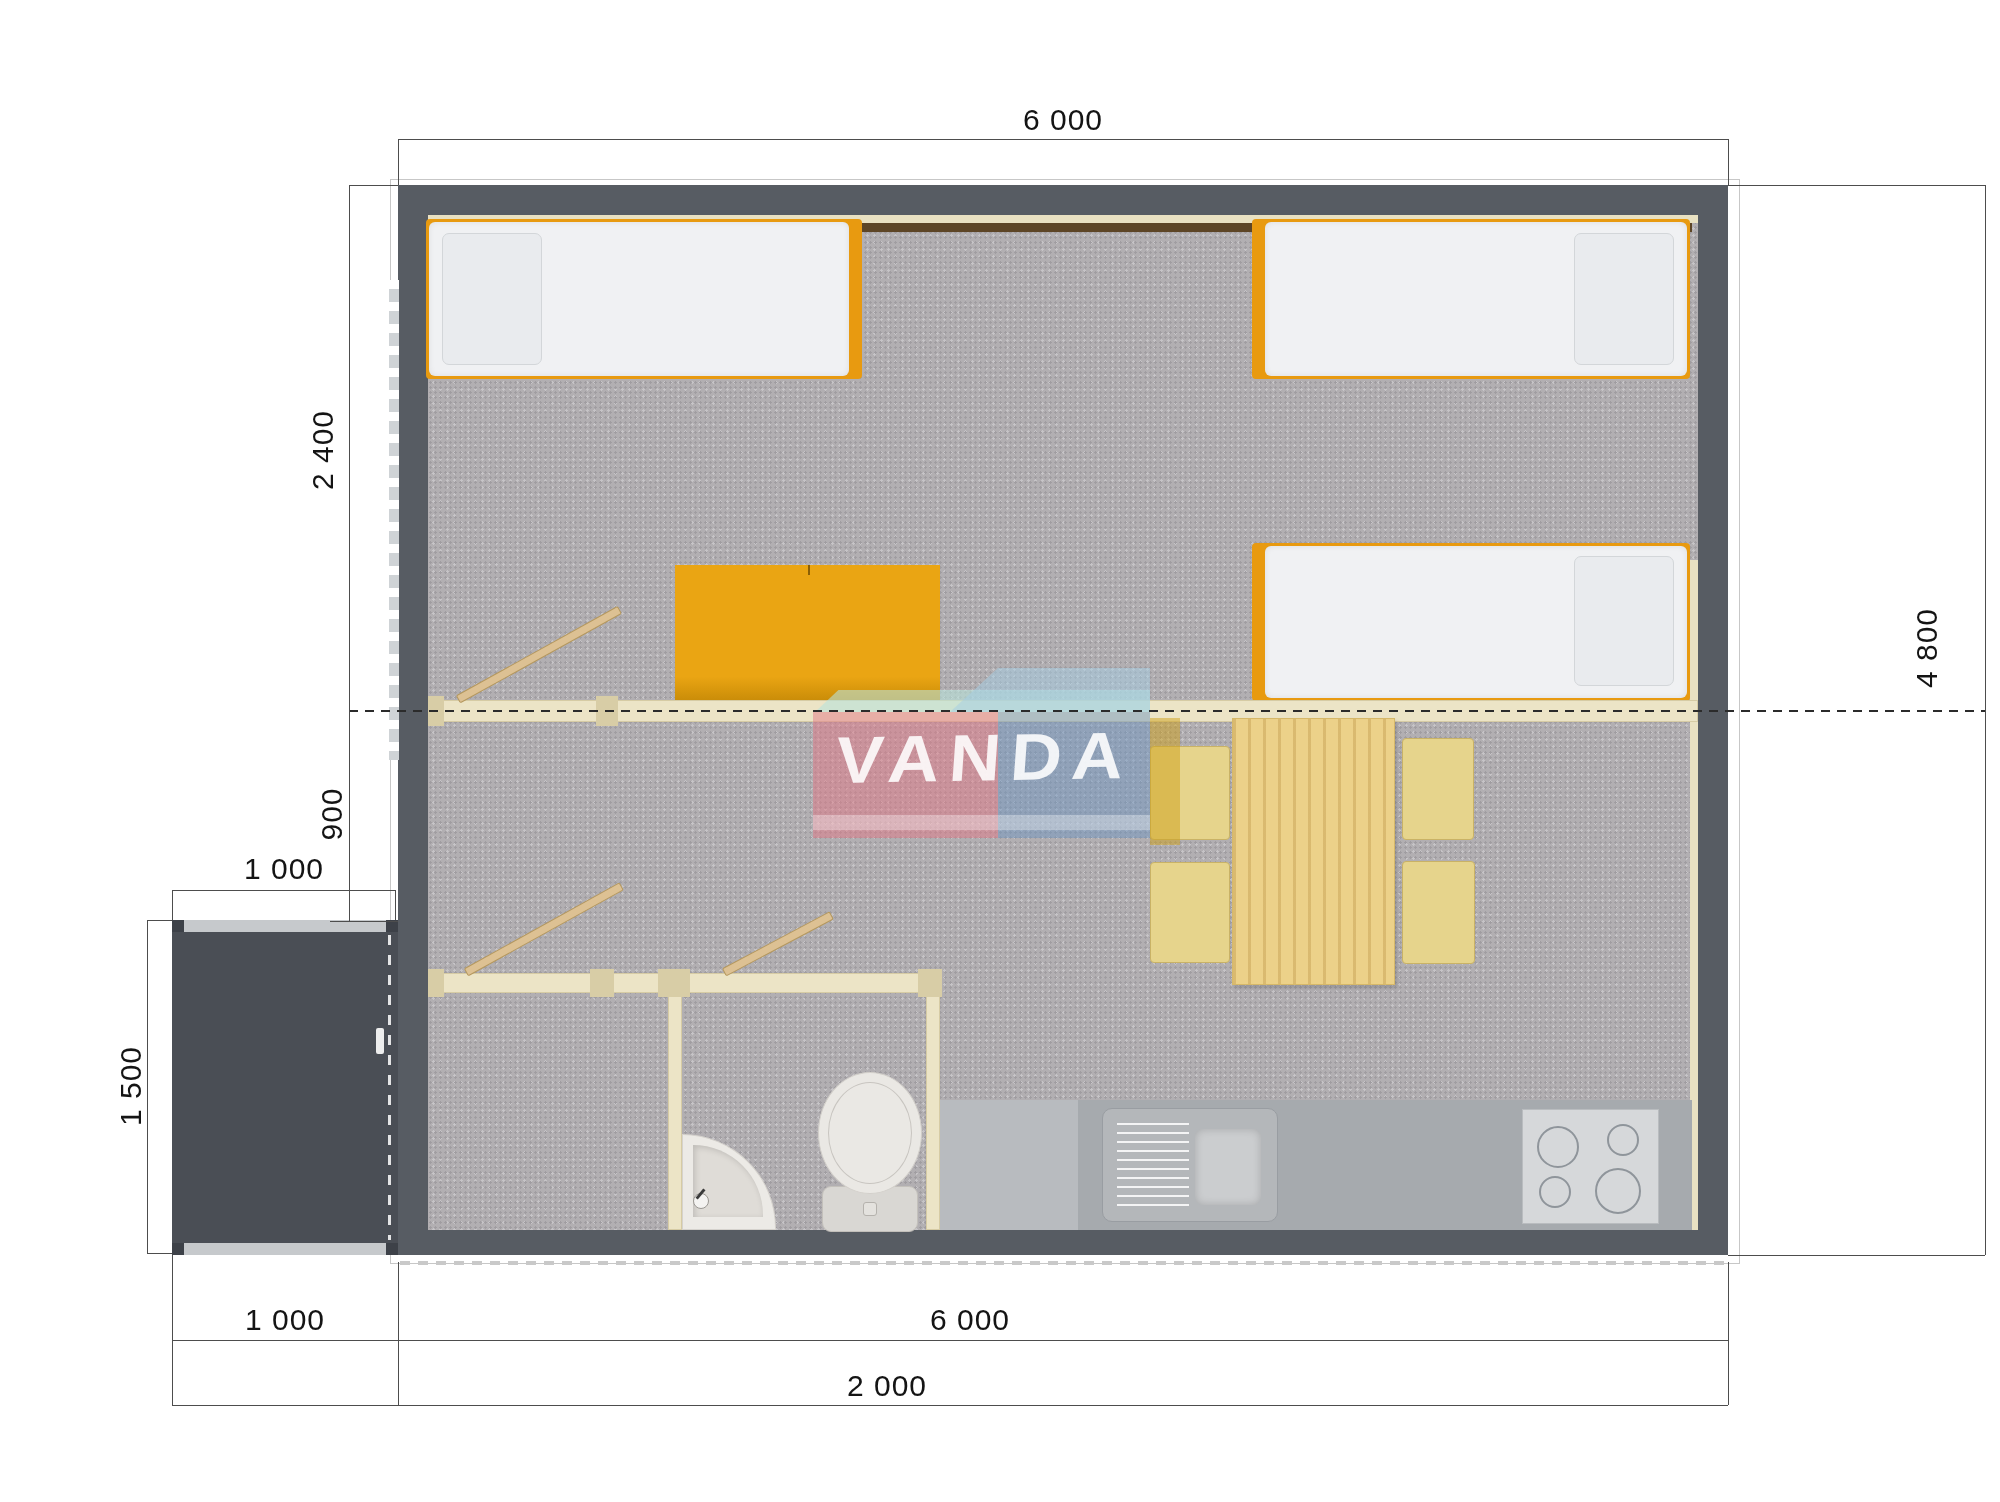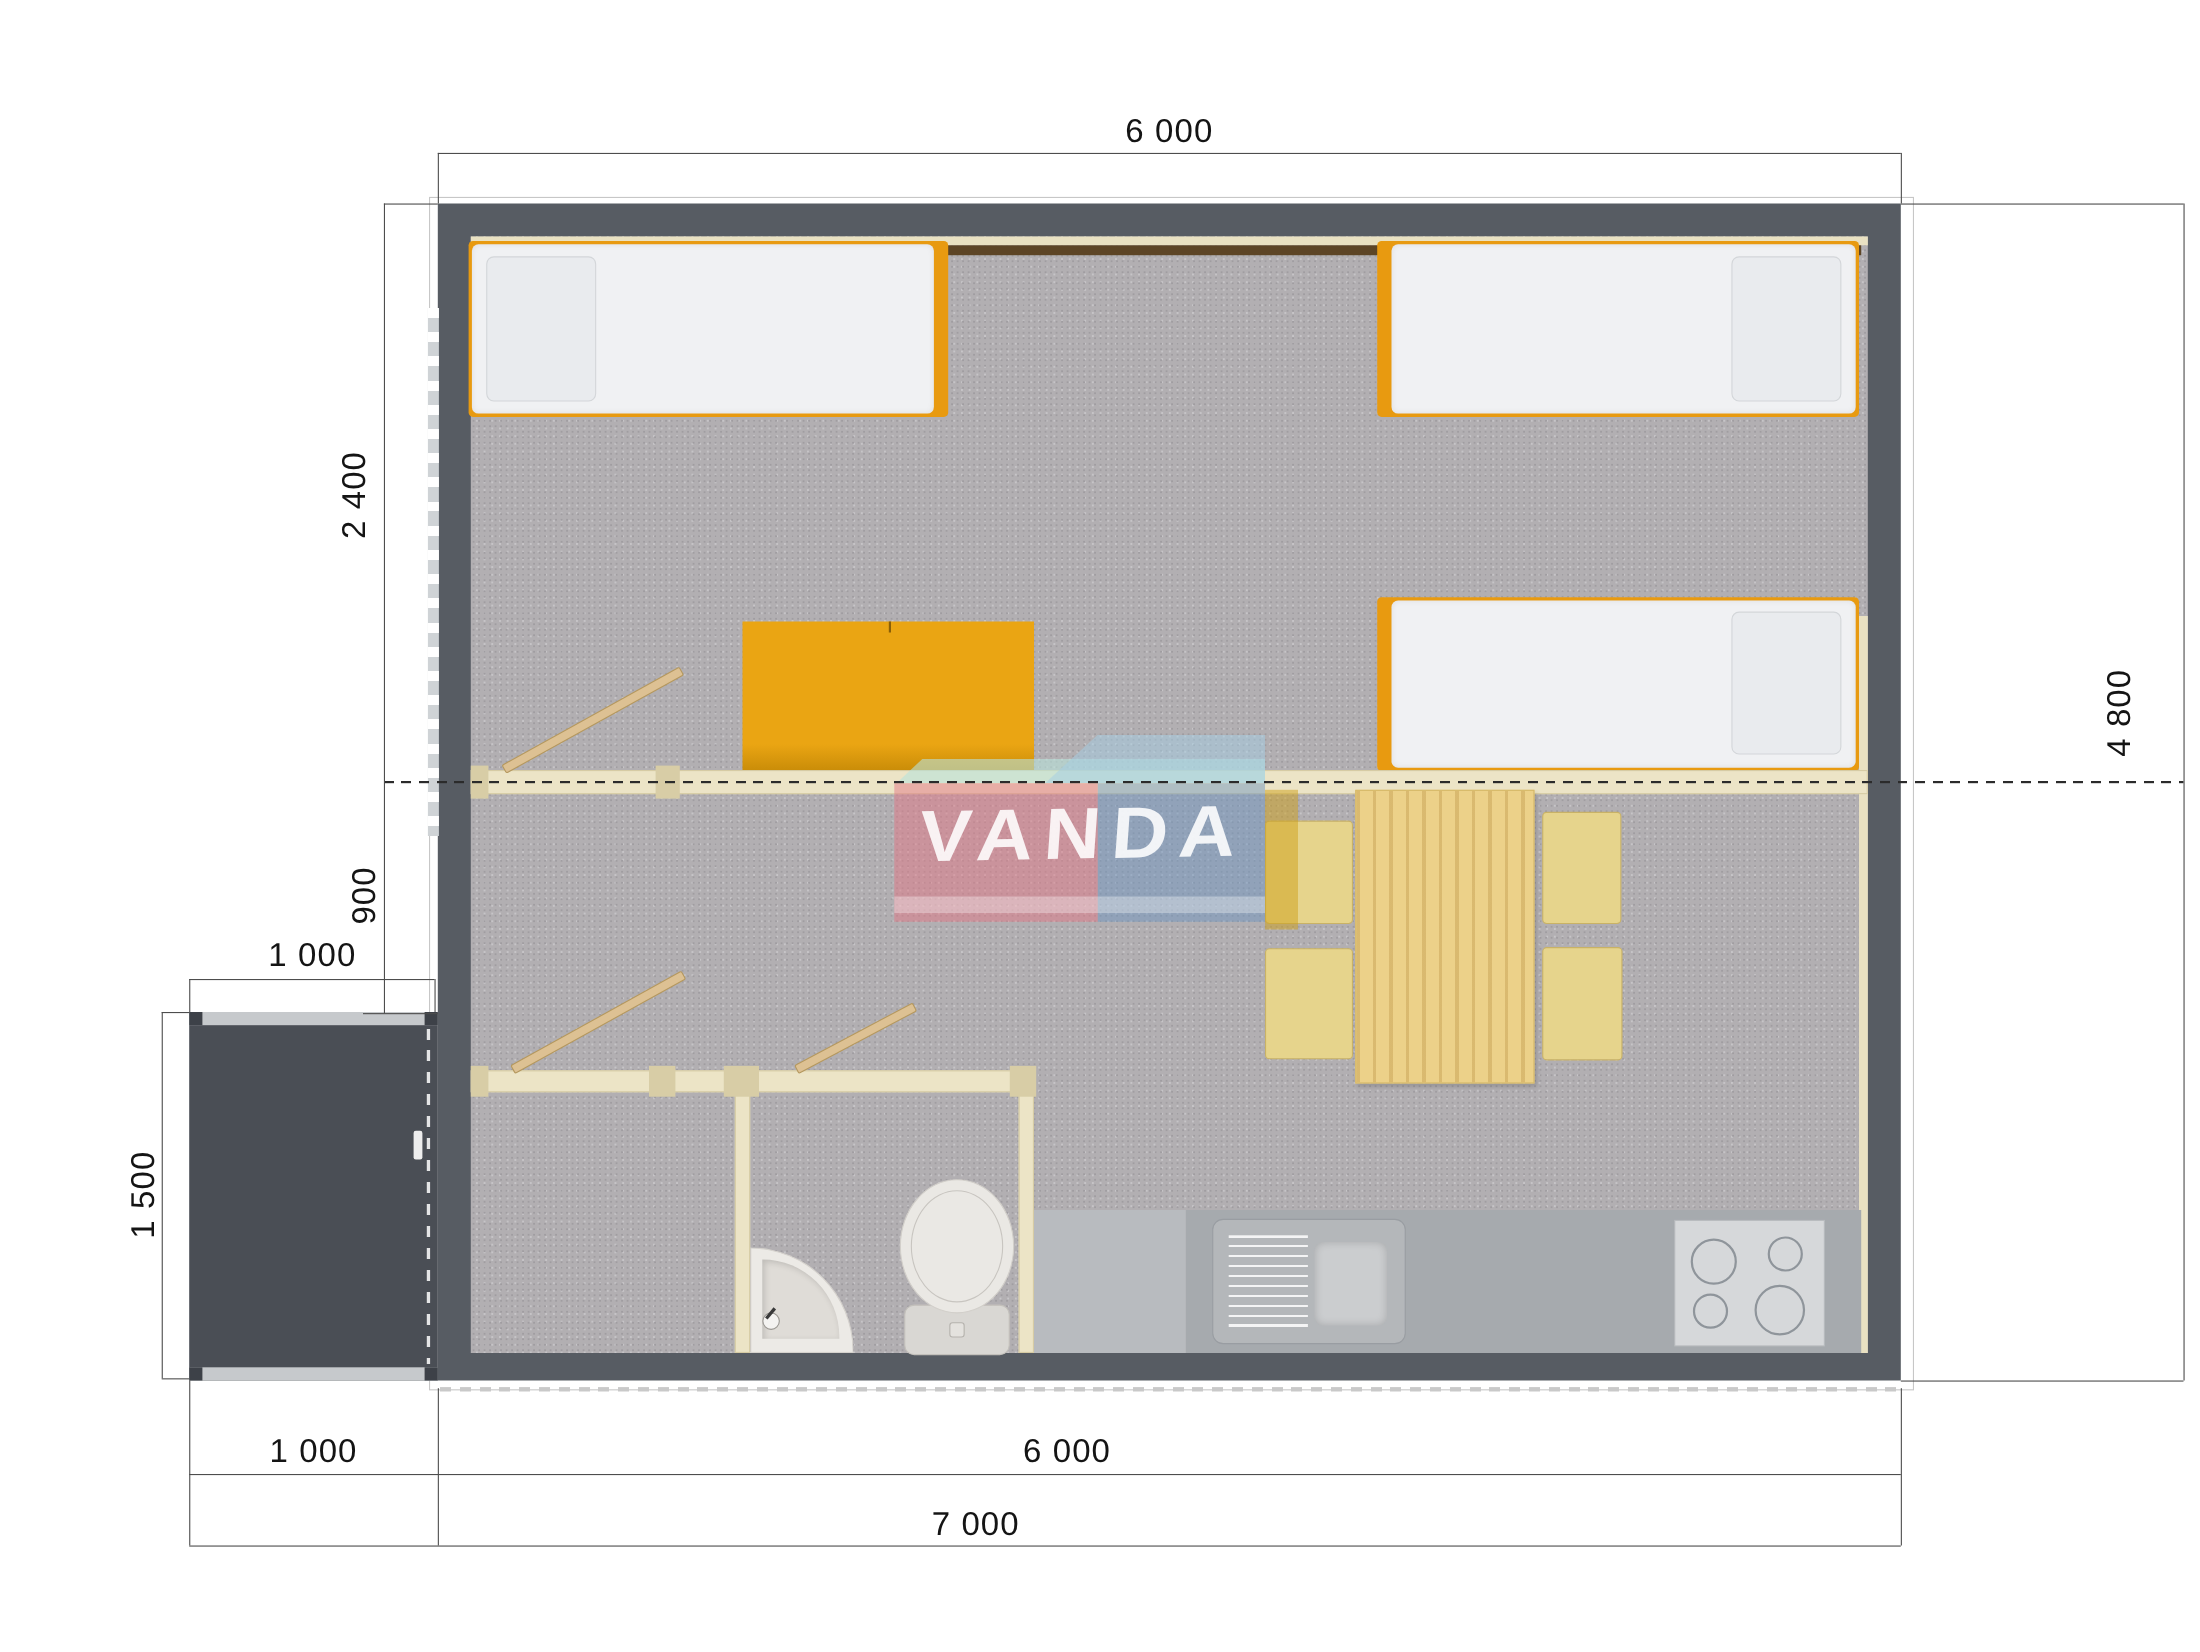--- a/index.html
+++ b/index.html
@@ -189,16 +189,16 @@
   <div class="abs dim dim-v" style="left:1728px;top:1262px;height:143px;"></div>
   <div class="abs dim dim-v" style="left:1985px;top:185px;height:1070px;"></div>
 
   <div class="dim-label" style="left:1063px;top:120px;">6 000</div>
   <div class="dim-label rot" style="left:323px;top:450px;">2 400</div>
   <div class="dim-label rot" style="left:332px;top:814px;">900</div>
   <div class="dim-label" style="left:284px;top:869px;">1 000</div>
   <div class="dim-label rot" style="left:131px;top:1086px;">1 500</div>
   <div class="dim-label" style="left:285px;top:1320px;">1 000</div>
   <div class="dim-label" style="left:970px;top:1320px;">6 000</div>
-  <div class="dim-label" style="left:887px;top:1386px;">7 000</div>
+  <div class="dim-label" style="left:887px;top:1386px;">2 000</div>
   <div class="dim-label rot" style="left:1927px;top:648px;">4 800</div>
 
 </div>
 
 </body></html>

